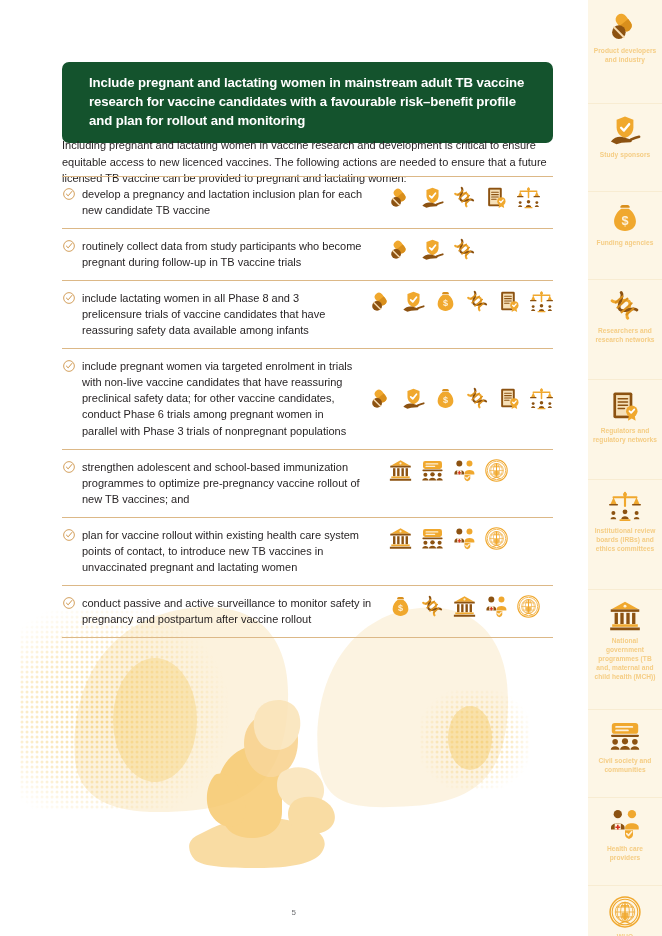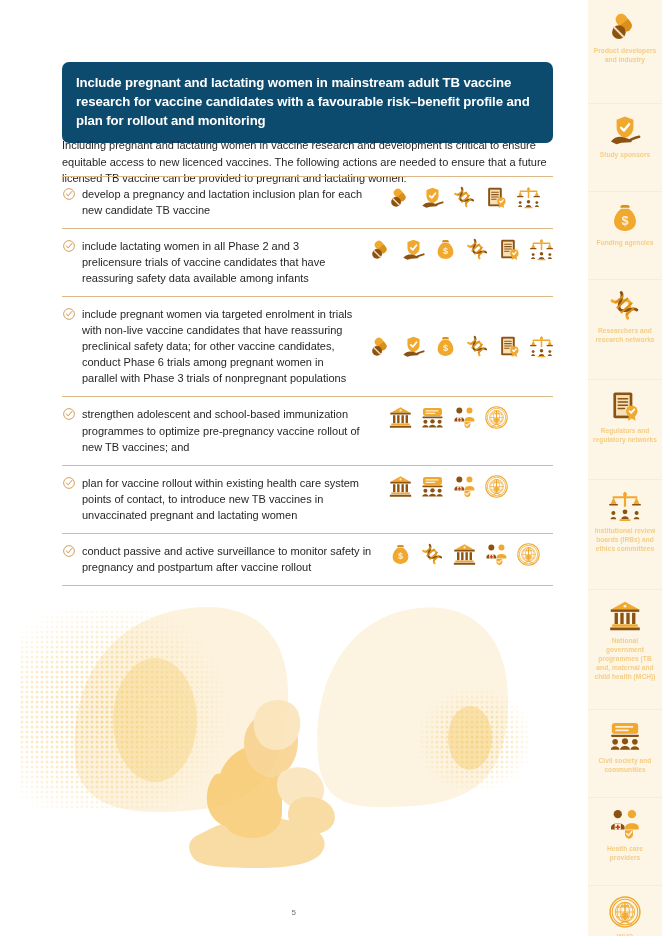--- a/index.html
+++ b/index.html
@@ -35,22 +35,22 @@
     height: 936px;
     z-index: 2;
   }
 
   #banner {
     position: absolute;
     left: 62px;
     top: 62px;
     width: 491px;
     box-sizing: border-box;
-    padding: 11px 14px 13px 14px;
-    background: #0c4a6e;
+    padding: 11px 14px 13px 27px;
+    background: #14532d;
     border-radius: 7px;
     color: #ffffff;
     font-size: 13.2px;
     font-weight: bold;
     line-height: 1.44;
     letter-spacing: -0.1px;
   }
 
   #intro {
     position: absolute;
@@ -237,21 +237,40 @@
             <use href="#sym-scales-icon"></use>
           </svg>
         </div>
       </div>
       <div class="action-row">
         <div class="check-cell">
           <svg class="ic" style="width:14px;height:14px">
             <use href="#sym-check-circle-icon"></use>
           </svg>
         </div>
-        <div class="action-text">include lactating women in all Phase 2 and 3 prelicensure trials of vaccine candidates that have reassuring safety data available among infants</div>
+        <div class="action-text">routinely collect data from study participants who become pregnant during follow-up in TB vaccine trials</div>
+        <div class="action-icons">
+          <svg class="ic">
+            <use href="#sym-pills-icon"></use>
+          </svg>
+          <svg class="ic">
+            <use href="#sym-hand-shield-icon"></use>
+          </svg>
+          <svg class="ic">
+            <use href="#sym-dna-icon"></use>
+          </svg>
+        </div>
+      </div>
+      <div class="action-row">
+        <div class="check-cell">
+          <svg class="ic" style="width:14px;height:14px">
+            <use href="#sym-check-circle-icon"></use>
+          </svg>
+        </div>
+        <div class="action-text">include lactating women in all Phase 8 and 3 prelicensure trials of vaccine candidates that have reassuring safety data available among infants</div>
         <div class="action-icons">
           <svg class="ic">
             <use href="#sym-pills-icon"></use>
           </svg>
           <svg class="ic">
             <use href="#sym-hand-shield-icon"></use>
           </svg>
           <svg class="ic">
             <use href="#sym-money-bag-icon"></use>
           </svg>

